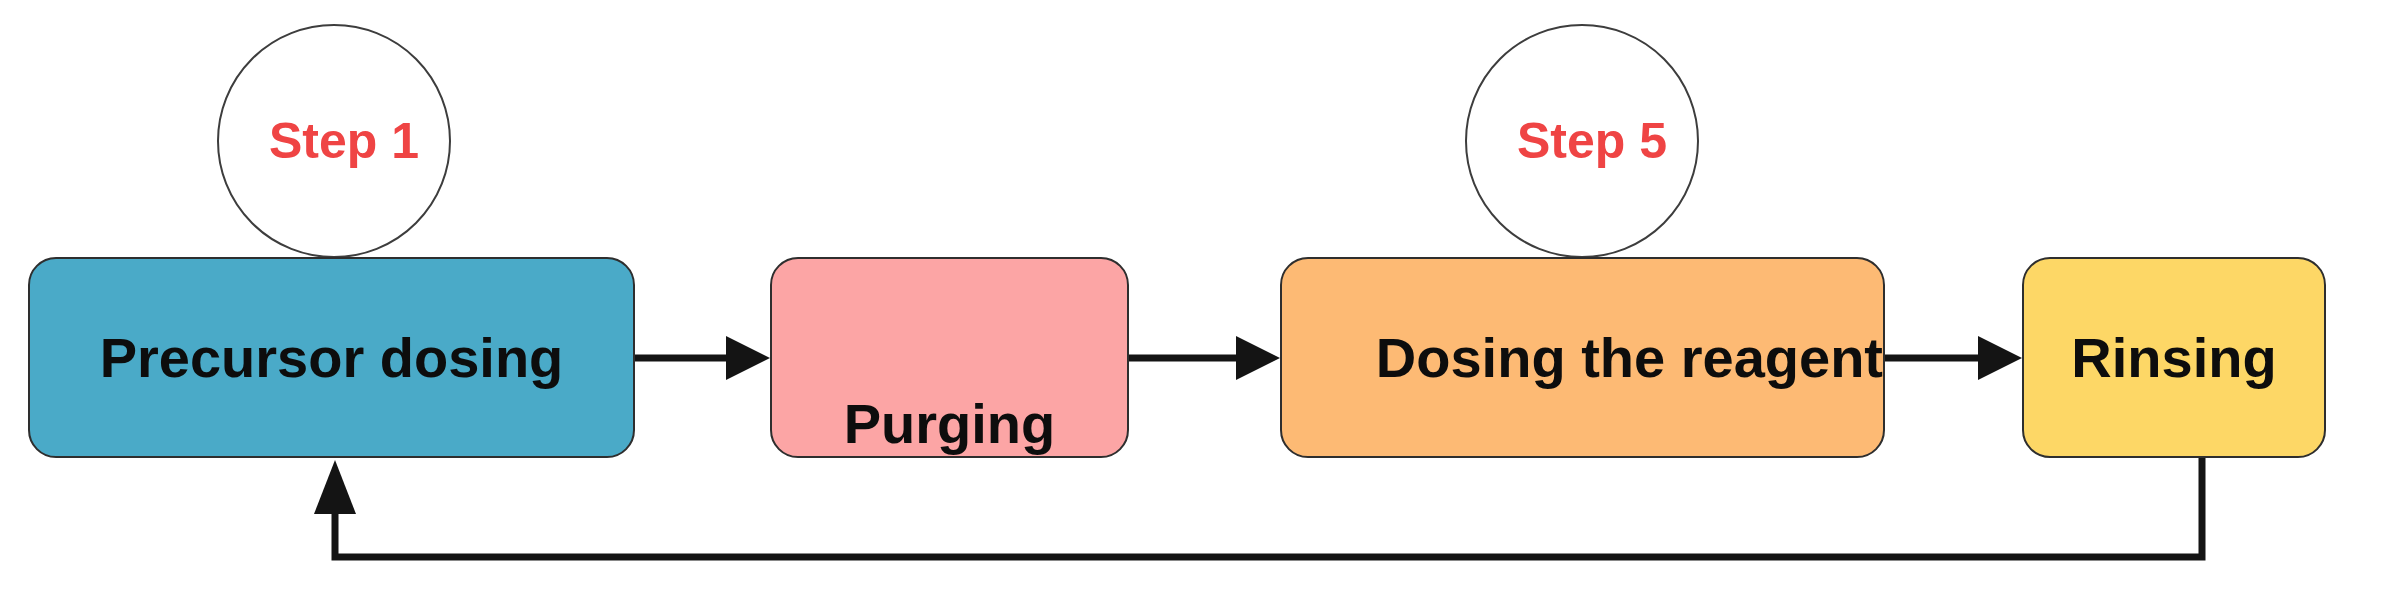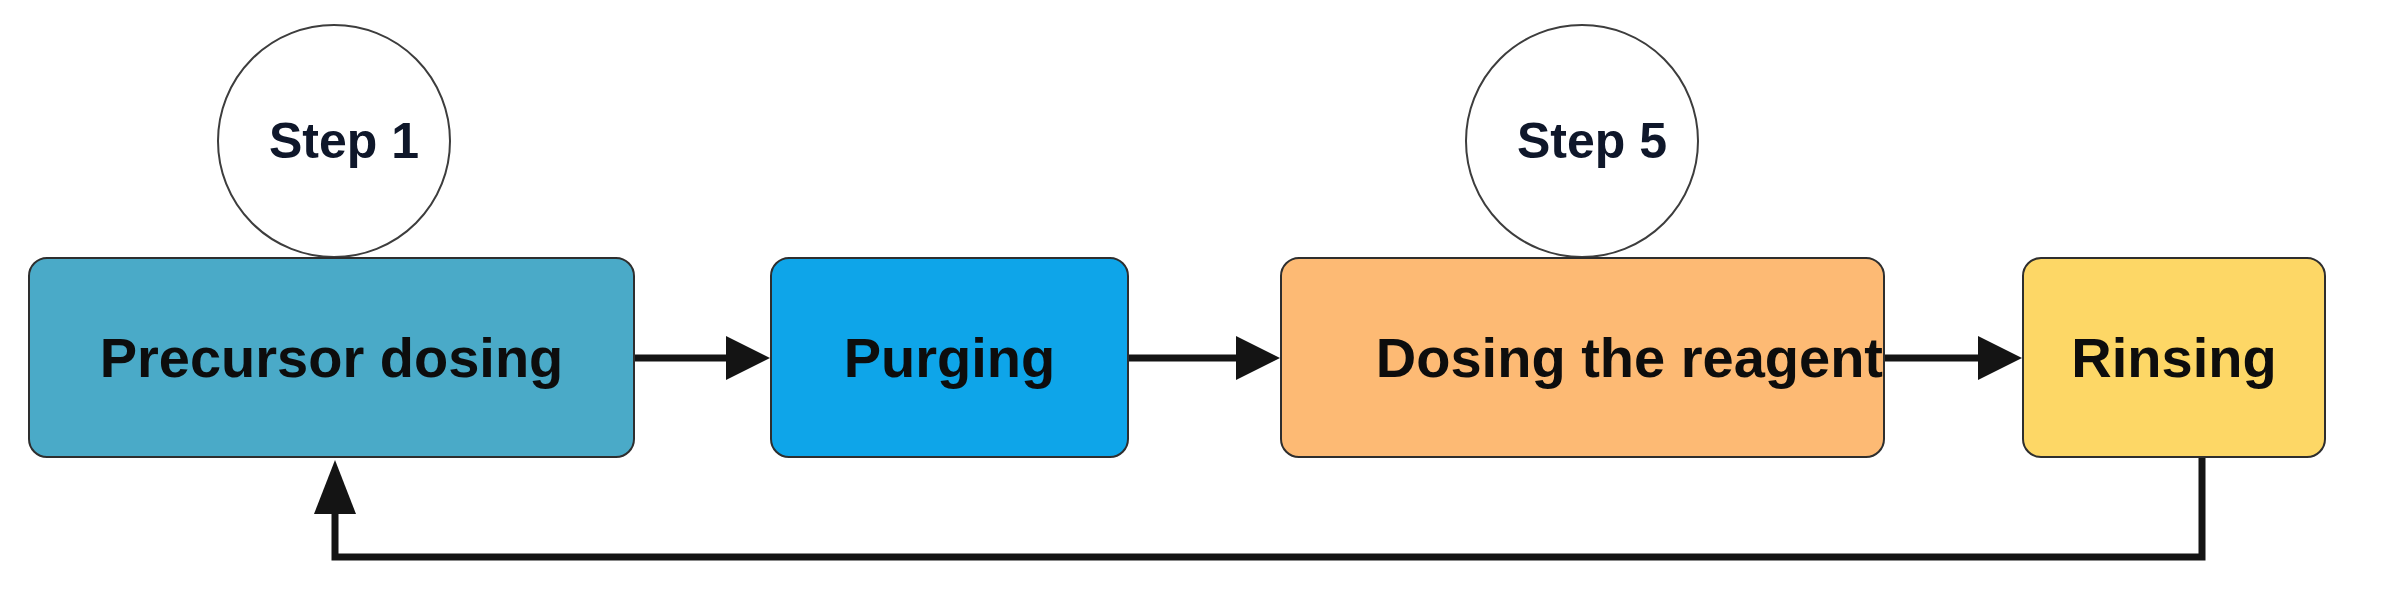--- a/index.html
+++ b/index.html
@@ -20,32 +20,32 @@
     border:2px solid #3d3d3d;
     border-radius:50%;
     background:#ffffff;
     display:flex;
     align-items:center;
     justify-content:center;
   }
   .step-circle .lbl{
     font-size:50px;
     font-weight:bold;
-    color:#0f172a;
+    color:#ef4444;
     white-space:nowrap;
     margin-left:20px;
   }
   .c1{left:217px}.c2{left:833px}.c3{left:1465px}.c4{left:2085px}
   .process-box{
     position:absolute;
     top:257px;
     height:201px;
     box-sizing:border-box;
     border:2px solid #2e2e2e;
-    border-radius:19px;
+    border-radius:28px;
     display:flex;
     align-items:center;
     justify-content:center;
   }
   .process-box .lbl{
     font-size:56px;
     font-weight:bold;
     color:#0d0d0d;
     white-space:nowrap;
   }
@@ -78,21 +78,21 @@
   <div class="step-circle c1">
     <span class="lbl">Step 1</span>
   </div>
   <div class="step-circle c3">
     <span class="lbl">Step 5</span>
   </div>
 
   <div class="process-box b1" style="background-color: rgb(74, 170, 200);">
     <span class="lbl">Precursor dosing</span>
   </div>
-  <div class="process-box b2" style="background-color: #0ea5e9;">
+  <div class="process-box b2" style="background-color: #fca5a5; align-items: flex-end;">
     <span class="lbl">Purging</span>
   </div>
   <div class="process-box b3" style="background-color: #fdba74; justify-content: flex-end;">
     <span class="lbl">Dosing the reagent</span>
   </div>
   <div class="process-box b4" style="background-color: rgb(253, 215, 102);">
     <span class="lbl">Rinsing</span>
   </div>
 
   <svg class="connectors" viewBox="0 0 2403 600">

